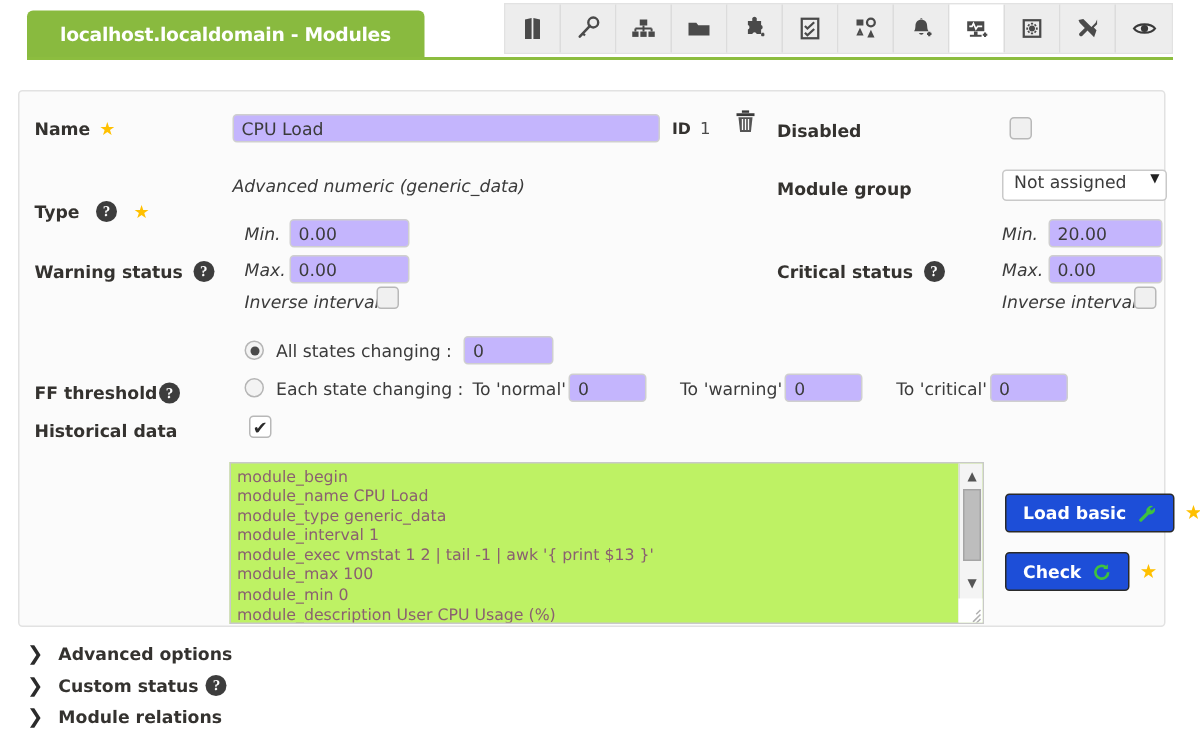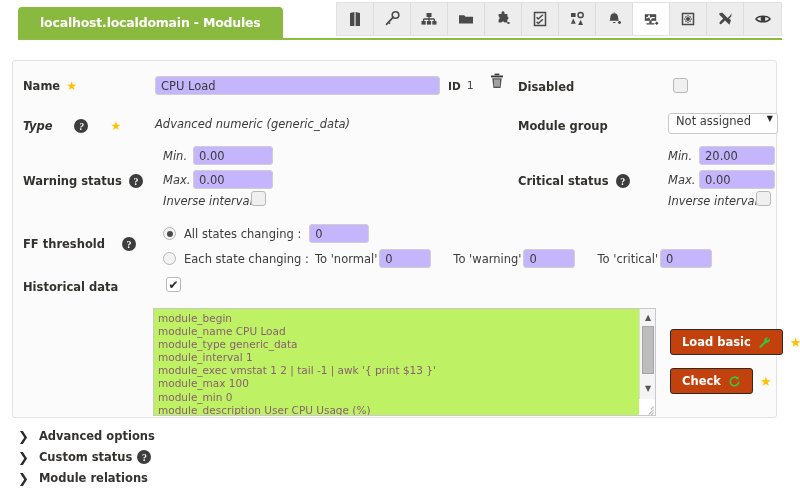--- a/index.html
+++ b/index.html
@@ -162,21 +162,21 @@
     background: #fff;
     overflow: hidden;
   }
   .ta-grip i {
     position: absolute; right: 1px; bottom: 1px;
     display: block; height: 1px; background: #b0b0b0;
   }
 
   
   .dbtn {
-    background: #c2410c; border: 1px solid #2a2a2a;
+    background: #1d4ed8; border: 1px solid #2a2a2a;
     border-radius: 3px; color: #ffffff;
     font-size: 11.5px; font-weight: bold;
     display: inline-flex; align-items: center; gap: 7px;
     padding: 5px 11px;
     cursor: pointer;
     white-space: nowrap;
   }
   .dbtn .gi { display: flex; align-items: center; }
 
   
@@ -303,21 +303,21 @@
           <rect x="2" y="2.5" width="12" height="1.9" fill="#3a3a3a"></rect>
           <rect x="5.6" y="0.6" width="4.8" height="1.6" fill="#3a3a3a"></rect>
           <path d="M3.3 5.2 L12.7 5.2 L11.6 15 L4.4 15 Z" fill="#555"></path>
           <path d="M6 6.4 L6 13.6 M8 6.4 L8 13.6 M10 6.4 L10 13.6" stroke="#fff" stroke-width="0.9"></path>
         </svg>
     </div>
 
     <div class="row lbl" style="left:505px; top:19px;">Disabled</div>
     <div class="row cbox" style="left:660px; top:17px;"></div>
 
-    <div class="row" style="left:10px; top:58px; display:flex; align-items:center; gap:22px;font-style:italic;">
+    <div class="row" style="left:10px; top:73px; display:flex; align-items:center; gap:11px;">
       <span class="lbl">Type</span>
       <span class="qmark">?</span>
       <span class="star">★</span>
     </div>
     <div class="row ital" style="left:142px; top:56px;">Advanced numeric (generic_data)</div>
 
     <div class="row lbl" style="left:505px; top:58px;">Module group</div>
     <div class="row sel" style="left:655px; top:52px;">
       <span class="txt">Not assigned</span>
       <span class="arr">▼</span>
@@ -338,21 +338,21 @@
       <span class="lbl">Critical status</span>
       <span class="qmark">?</span>
     </div>
     <div class="row ital" style="left:655px; top:88px;">Min.</div>
     <input class="row" type="text" style="left: 686px; top: 85px; width: 76px;" value="20.00">
     <div class="row ital" style="left:655px; top:112px;">Max.</div>
     <input class="row" type="text" style="left: 686px; top: 109px; width: 76px;" value="0.00">
     <div class="row ital" style="left:655px; top:133px;">Inverse interval</div>
     <div class="row cbox" style="left:743px; top:130px;"></div>
 
-    <div class="row" style="left:10px; top:176px; display:flex; align-items:center; gap:17px;justify-content:space-between;">
+    <div class="row" style="left:10px; top:194px; display:flex; align-items:center; gap:1px;justify-content:space-between;">
       <span class="lbl">FF threshold</span>
       <span class="qmark">?</span>
     </div>
     <div class="row" style="left:150px; top:163px; display:flex; align-items:center; gap:8px;">
       <span class="radio">
           <span class="dot"></span>
         </span>
       <span style="font-size:11.5px;color:#3b3b3b">All states changing :</span>
       <input type="text" style="width: 60px;" value="0">
     </div>

